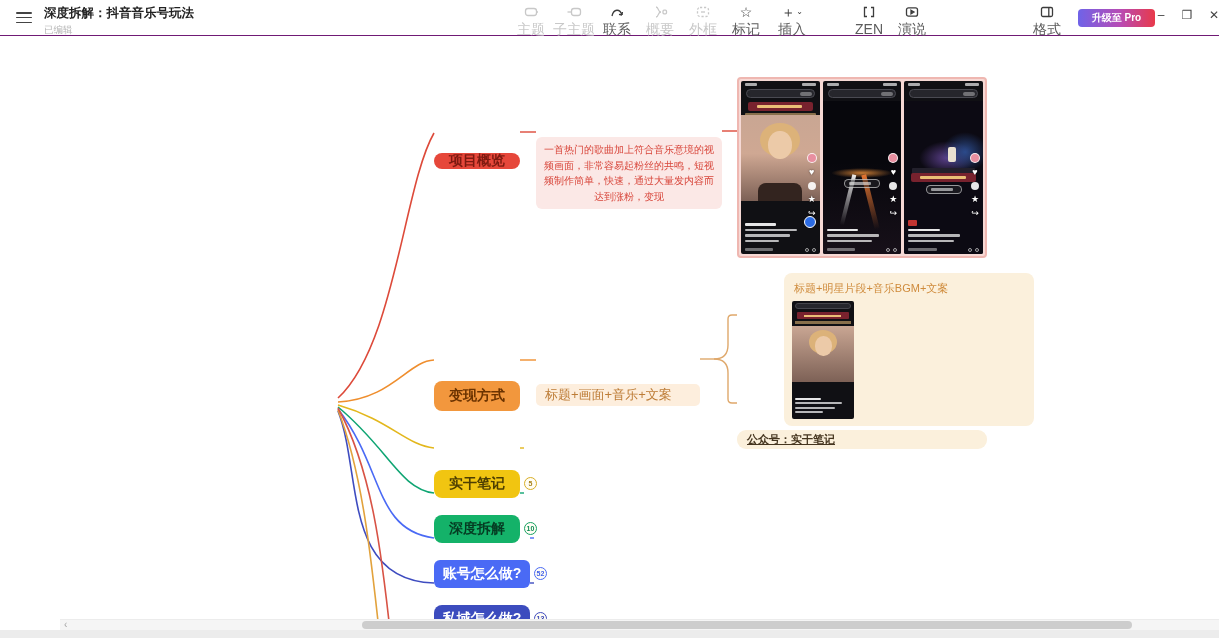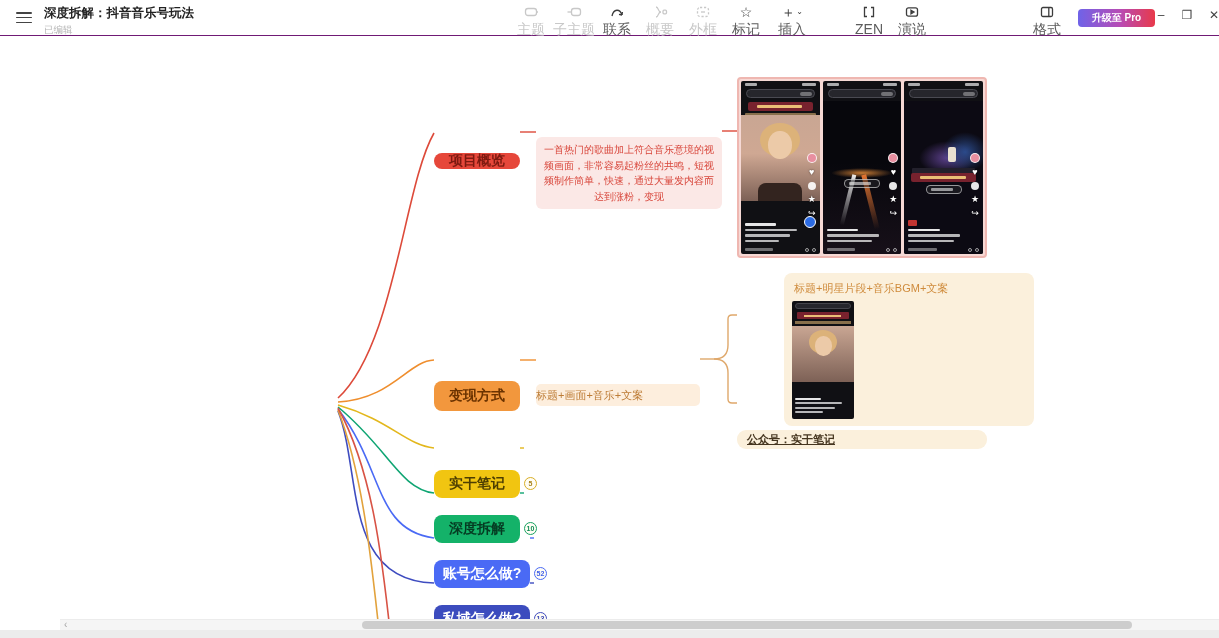--- a/index.html
+++ b/index.html
@@ -29,27 +29,27 @@
   
   .canvas { position:absolute; top:36px; left:0; right:0; bottom:0; background:#fff; }
   .lines-svg { position:absolute; top:0; left:0; pointer-events:none; z-index:1; }
 
   .node { position:absolute; z-index:2; border-radius:8px; font-weight:bold; display:flex; align-items:center; justify-content:center; cursor:pointer; }
   .root-node { left:185px; top:375px; width:152px; height:53px; background:#1c2033; color:#fff; font-size:17px; border-radius:10px; text-align:center; line-height:1.45; box-shadow:0 1px 3px rgba(0,0,0,.25); }
   .n-red    { left:434px; top:117px; width:86px; height:16px; background:#e6473a; color:#7e1a10; font-size:14px; }
   .n-orange { left:434px; top:345px; width:86px; height:30px; background:#f2973d; color:#6b3300; font-size:14px; }
   .n-yellow { left:434px; top:434px; width:86px; height:28px; background:#f1c511; color:#4d3e02; font-size:14px; }
   .n-green  { left:434px; top:479px; width:86px; height:28px; background:#14b269; color:#053b22; font-size:14px; }
-  .n-blue   { left:434px; top:524px; width:96px; height:28px; background:#4a6af5; color:#fff; font-size:14px; }
+  .n-blue   { left:434px; top:524px; width:96px; height:28px; background:#4a6af5; color:#fff; font-size:14px;border-radius:6px; }
   .n-indigo { left:434px; top:569px; width:96px; height:28px; background:#3c4cbe; color:#fff; font-size:14px; }
 
   .note-box { position:absolute; left:536px; top:101px; width:186px; z-index:2; background:#fbe8e6; border-radius:6px; padding:5px 7px;
     font-size:10px; line-height:1.55; color:#d8463b; cursor:pointer;text-align:center; }
   .child-box { position:absolute; left:536px; top:348px; width:164px; height:22px; z-index:2; background:#fdeedd; border-radius:5px;
-    display:flex; align-items:center; font-size:11px; color:#bd7c36; cursor:pointer; }
+    display:flex; align-items:center; padding-left:9px; font-size:13px; color:#bd7c36; cursor:pointer; }
   .grand-box { position:absolute; left:737px; top:237px; width:250px; height:153px; z-index:2; background:#fbf0dc; border-radius:8px; padding:8px 10px; cursor:pointer;margin-left:47px; }
   .grand-box .gt { font-size:11px; color:#cf8b3c; }
   .grand-box2 { position:absolute; left:737px; top:394px; width:250px; height:19px; z-index:2; background:#fbf0dc; border-radius:9px;
     display:flex; align-items:center; padding-left:10px; font-size:11px; color:#45351f; font-weight:bold; cursor:pointer;text-decoration:underline; }
 
   .badge { position:absolute; z-index:3; width:13px; height:13px; border-radius:50%; background:#fffdf5; font-size:7px; font-weight:bold;
     display:flex; align-items:center; justify-content:center; cursor:pointer; }
   .bdg-yellow { left:524px; top:441px; border:1px solid #d8ae26; color:#a8831a; }
   .bdg-green  { left:524px; top:486px; border:1px solid #17a263; color:#0d8c53; }
   .bdg-blue   { left:534px; top:531px; border:1px solid #4a6af5; color:#4161e8; }

